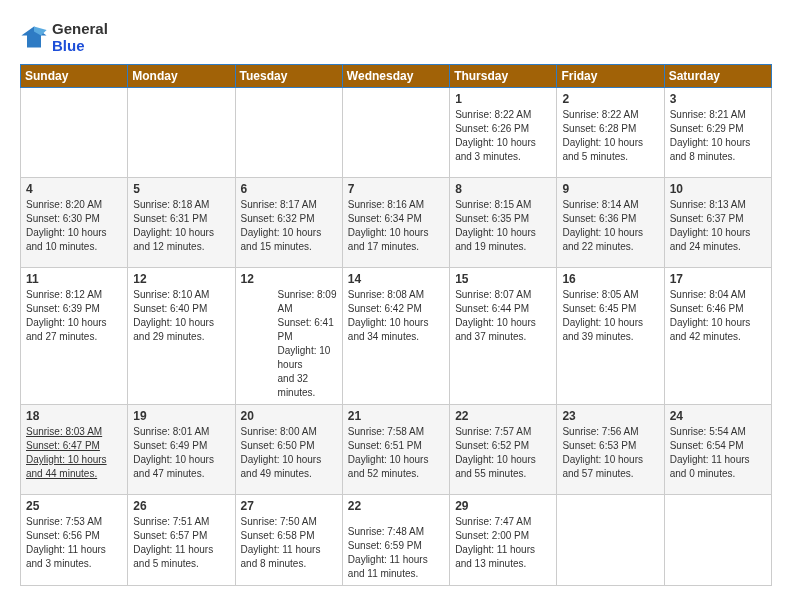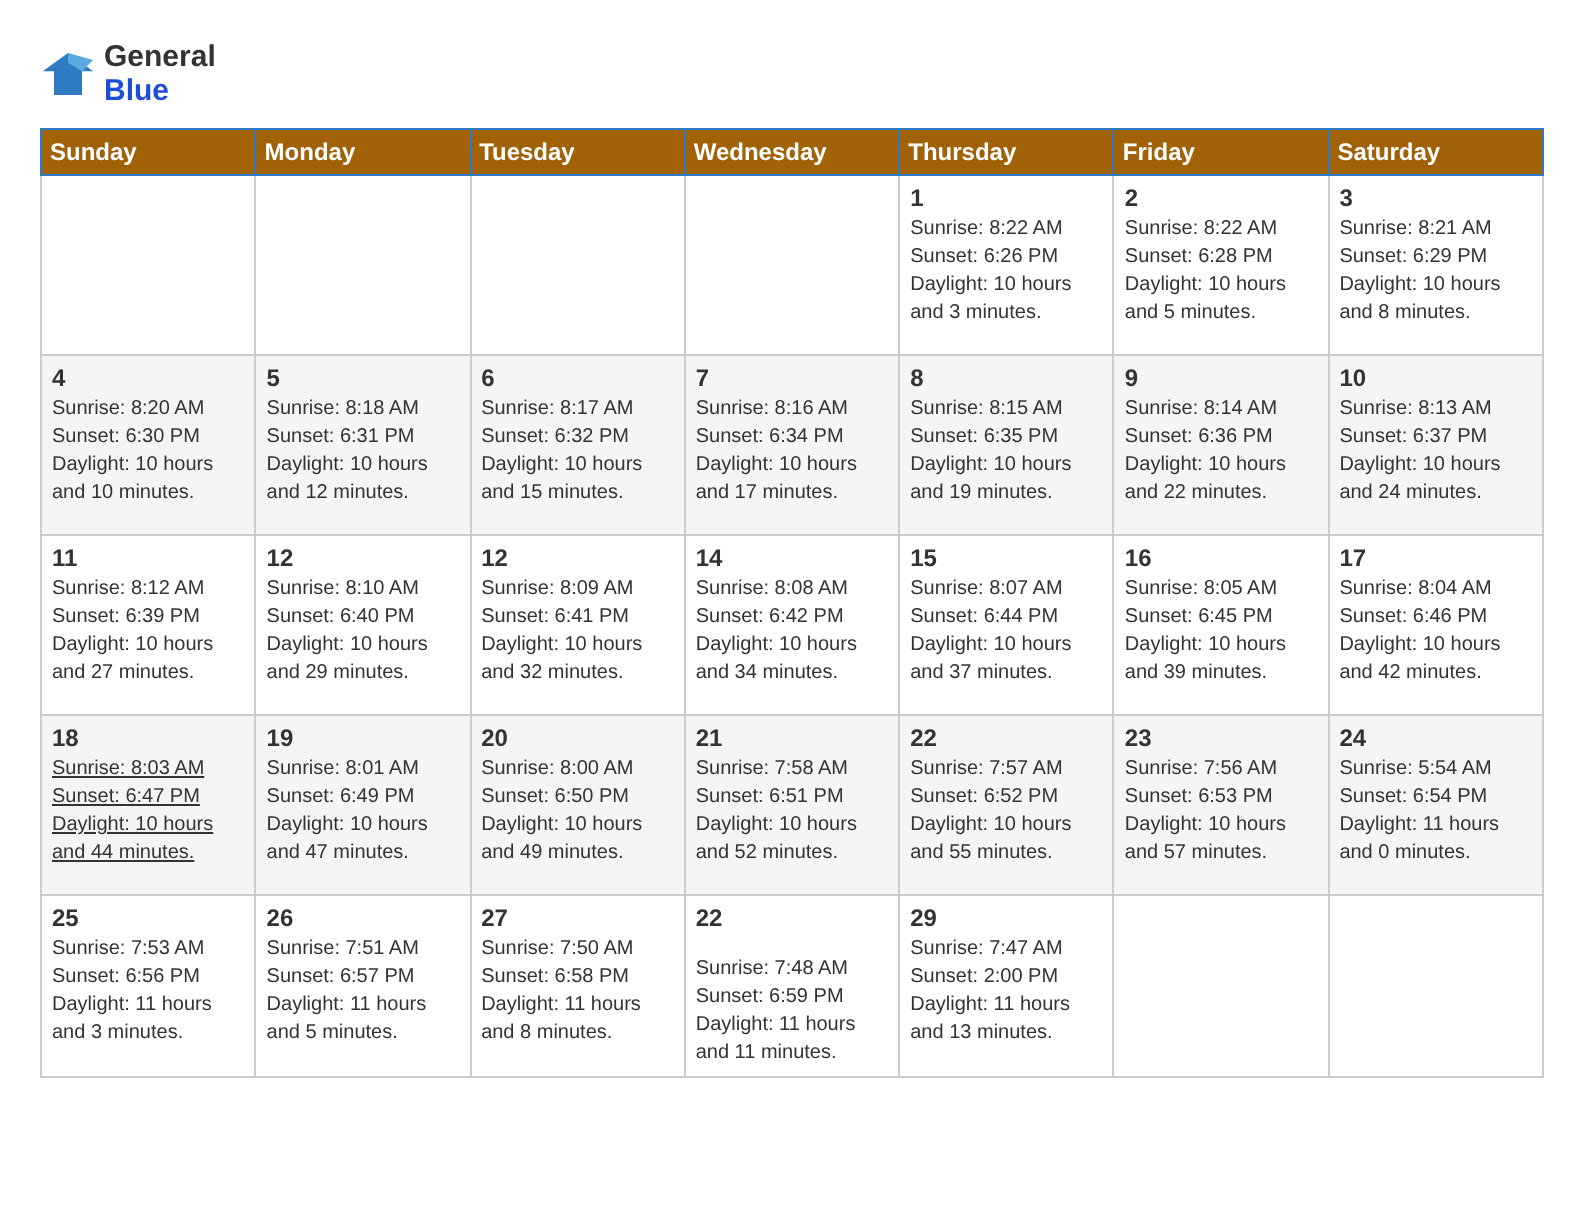--- a/index.html
+++ b/index.html
@@ -205,21 +205,21 @@
         </td>
         <td>
           <span class="day-number">12</span>
           <div class="day-info" style="white-space: pre-line;">Sunrise: 8:10 AM
 Sunset: 6:40 PM
 Daylight: 10 hours
 and 29 minutes.</div>
         </td>
         <td>
           <span class="day-number">12</span>
-          <div class="day-info" style="white-space: pre-line;">Sunrise: 8:09 AM
+          <div class="day-info" style="white-space: pre-line; margin-left: 37px;">Sunrise: 8:09 AM
 Sunset: 6:41 PM
 Daylight: 10 hours
 and 32 minutes.</div>
         </td>
         <td>
           <span class="day-number">14</span>
           <div class="day-info" style="white-space: pre-line;">Sunrise: 8:08 AM
 Sunset: 6:42 PM
 Daylight: 10 hours
 and 34 minutes.</div>

